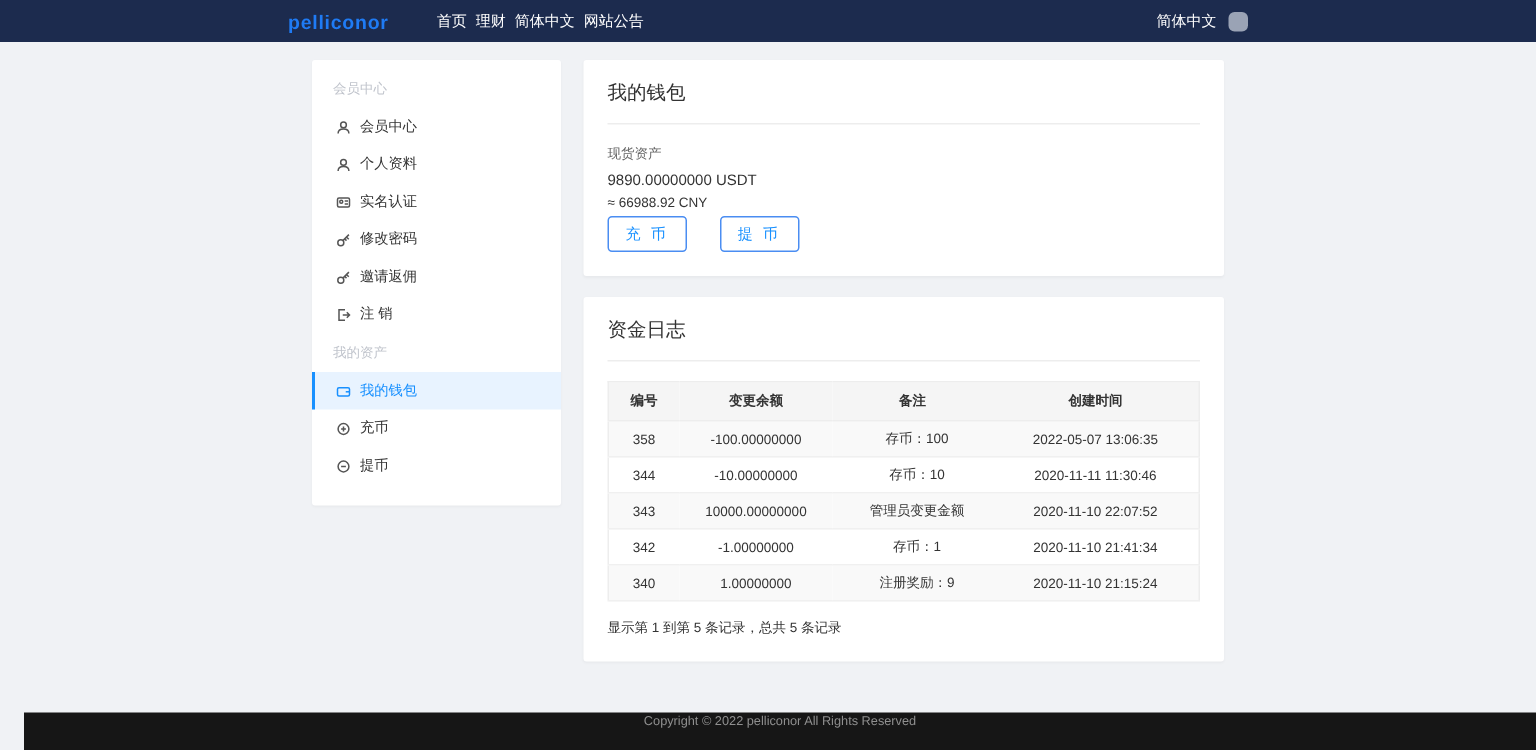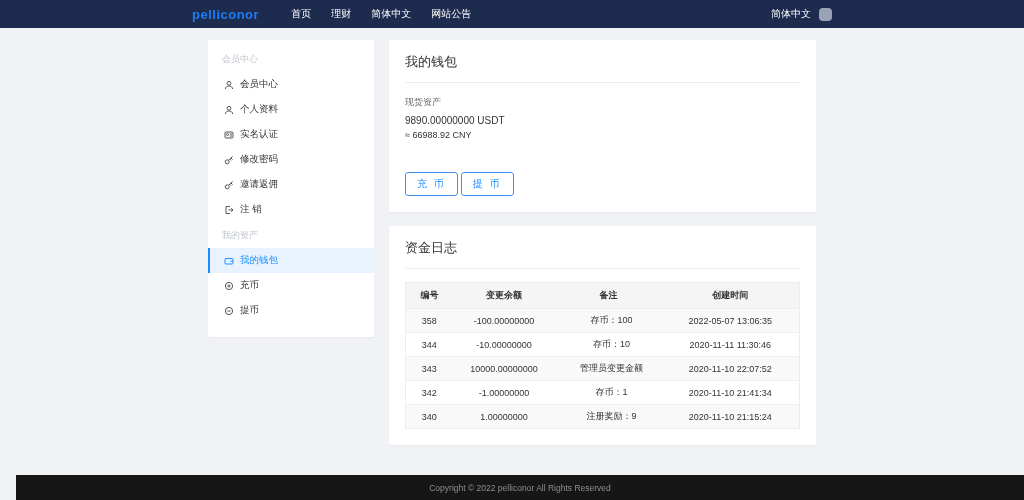--- a/index.html
+++ b/index.html
@@ -27,21 +27,21 @@
     display: flex;
     align-items: center;
   }
   .logo {
     font-size: 13px;
     font-weight: bold;
     color: #1f7bf4;
     letter-spacing: 0.5px;
     cursor: pointer;
   }
-  .nav-menu { display: flex; gap: 20px; margin-left: 32px; }
+  .nav-menu { display: flex; gap: 6px; margin-left: 32px; }
   .nav-item { font-size: 10px; color: #ffffff; cursor: pointer; }
   .nav-right { margin-left: auto; display: flex; align-items: center; gap: 8px; }
   .lang { font-size: 10px; color: #ffffff; cursor: pointer; }
   .avatar {
     width: 13px; height: 13px;
     border-radius: 4px;
     background: #9aa3b5;
     cursor: pointer;
   }
 
@@ -98,21 +98,21 @@
     font-size: 13px;
     color: #333;
     padding-bottom: 11px;
     border-bottom: 1px solid #ededed;
     margin-bottom: 13px;
     font-weight: normal;
   }
   .asset-label { font-size: 9px; color: #666; }
   .asset-amount { font-size: 10px; color: #333; margin-top: 6px; }
   .asset-cny { font-size: 9px; color: #333; margin-top: 4px; }
-  .btn-row { display: flex; gap: 3px; margin-top: 32px; }
+  .btn-row { display: flex; gap: 22px; margin-top: 4px; }
   .btn-outline {
     border: 1px solid #4a8df2;
     color: #1890ff;
     background: #fff;
     font-size: 10px;
     padding: 4px 11px;
     border-radius: 3px;
     cursor: pointer;
     letter-spacing: 2px;
     font-family: inherit;
@@ -146,21 +146,21 @@
   .col-note { width: 27%; }
   .col-time { width: 35%; }
   .table-summary { font-size: 9px; color: #333; margin-top: 11px; }
 
   
   .footer {
     flex: 0 0 auto;
     height: 25px;
     background: #161616;
     display: flex;
-    align-items: center;
+    align-items: flex-start;
     justify-content: center;
     margin-left: 16px;
   }
   .footer-text { font-size: 8.5px; color: #8f8f8f; }
 </style>
 </head>
 <body>
 
 <div class="navbar">
   <div class="navbar-inner">
@@ -302,20 +302,21 @@
             <td>2020-11-10 21:41:34</td>
           </tr>
           <tr>
             <td>340</td>
             <td>1.00000000</td>
             <td class="col-note">注册奖励：9</td>
             <td>2020-11-10 21:15:24</td>
           </tr>
         </tbody>
       </table>
+      <div class="table-summary">显示第 1 到第 5 条记录，总共 5 条记录</div>
     </div>
 
   </div>
 </div>
 
 <div class="footer">
   <span class="footer-text">Copyright © 2022 pelliconor All Rights Reserved</span>
 </div>
 
 </body></html>

